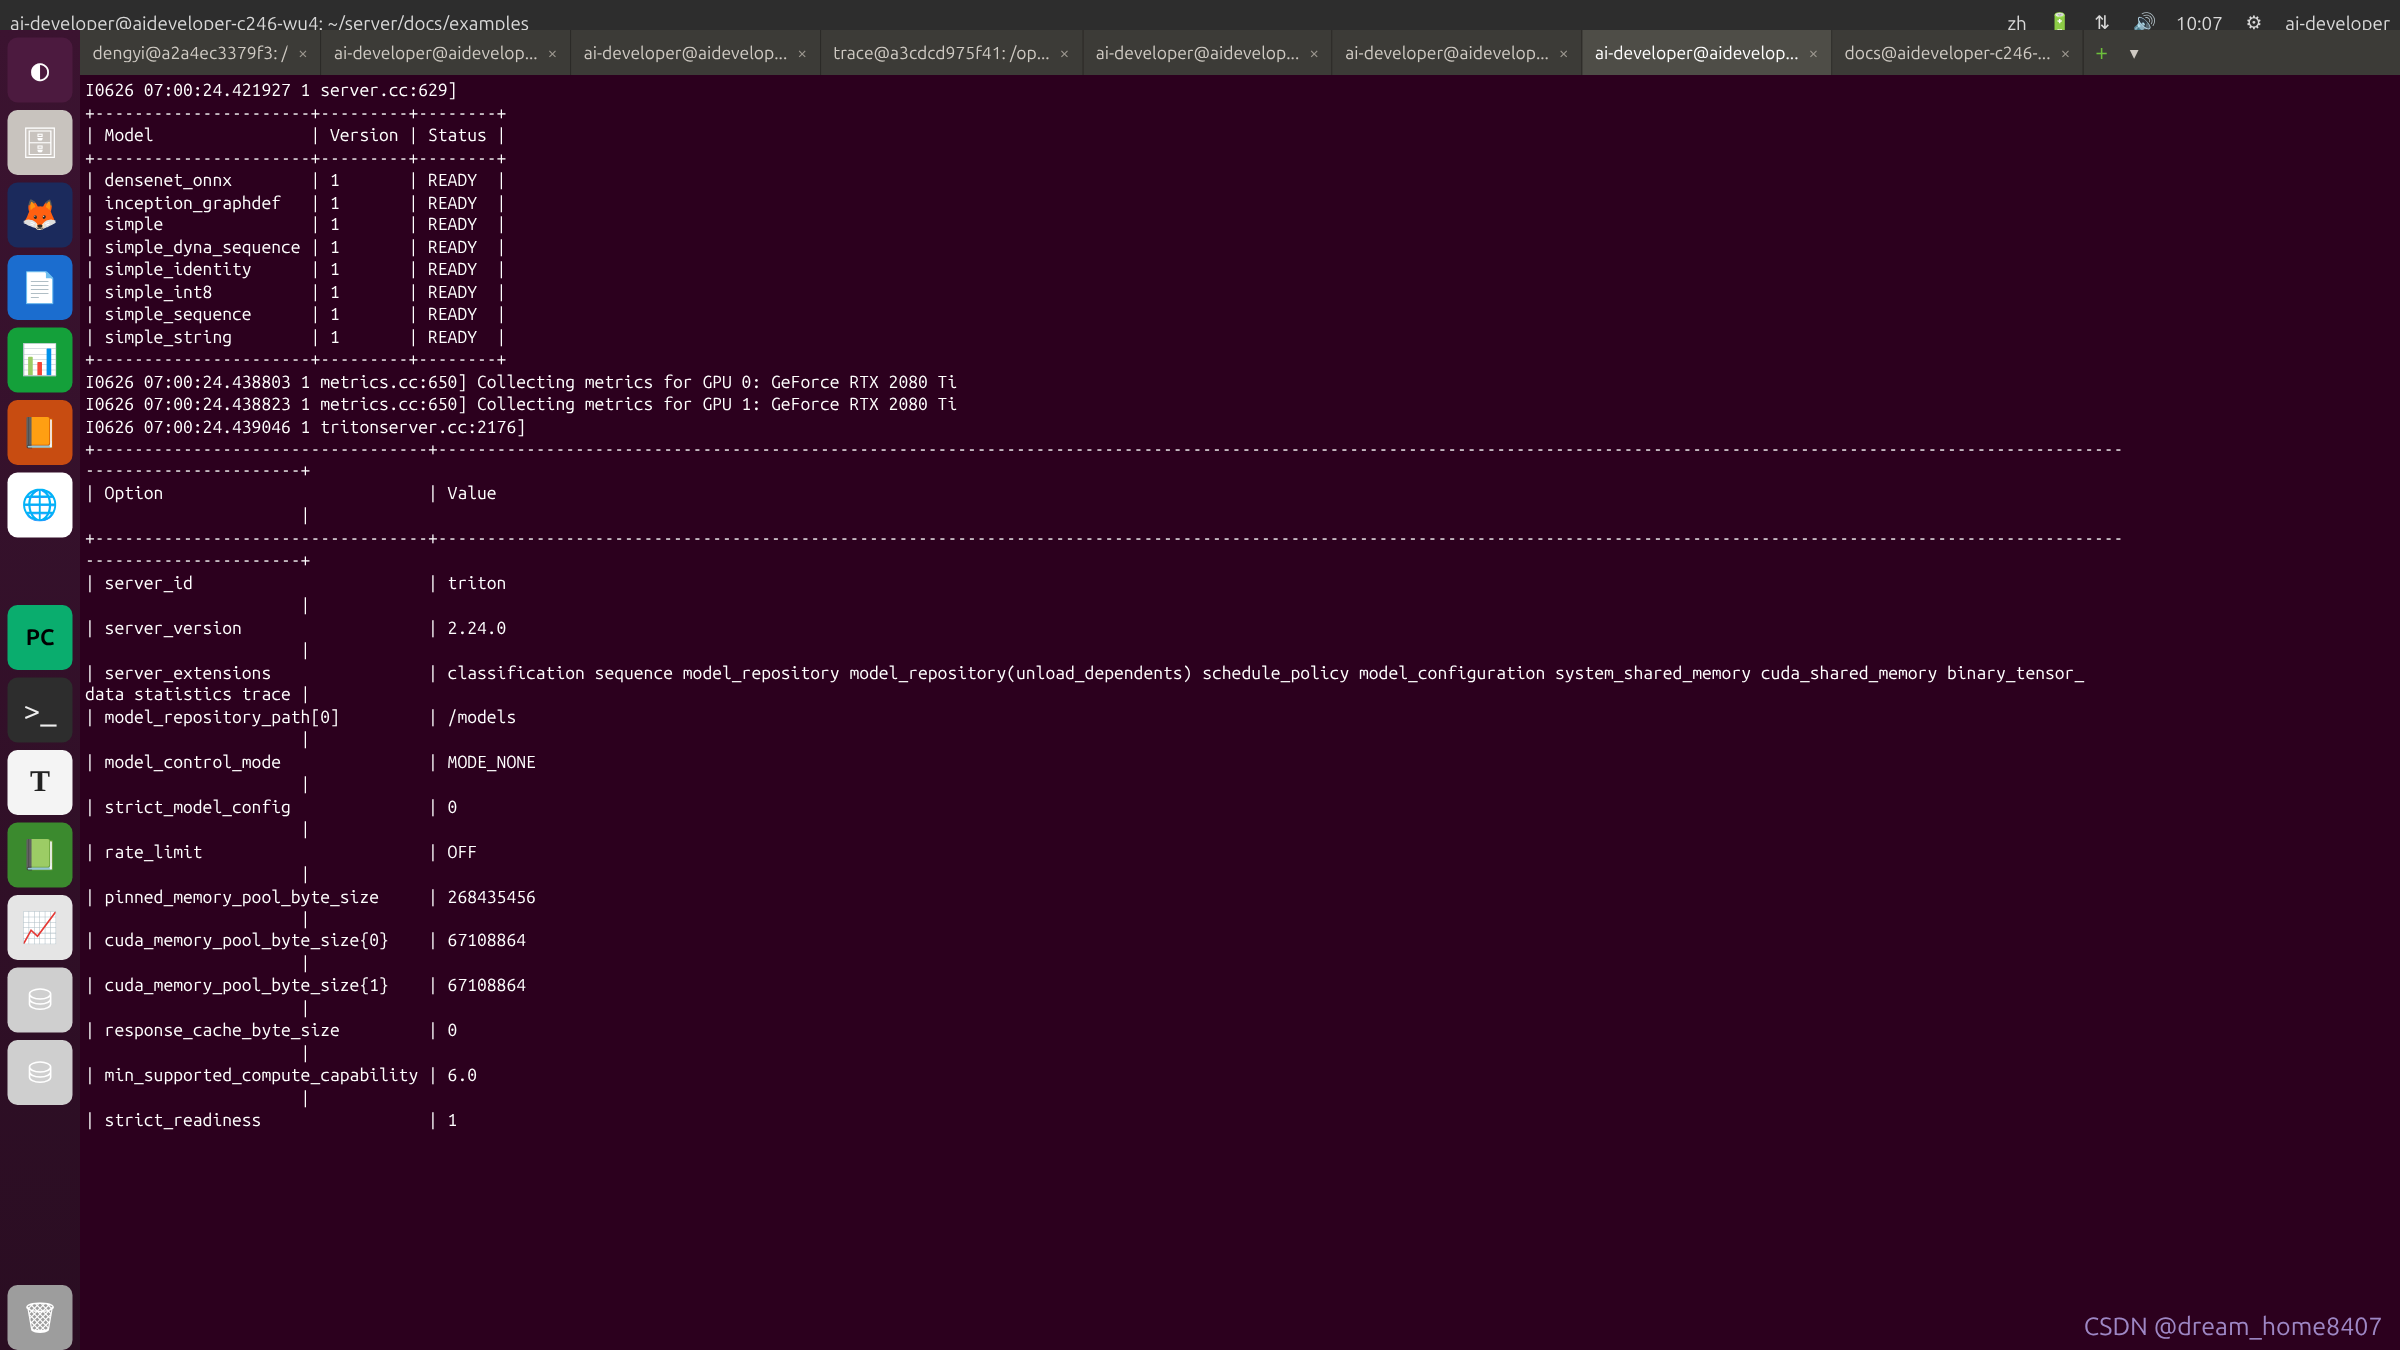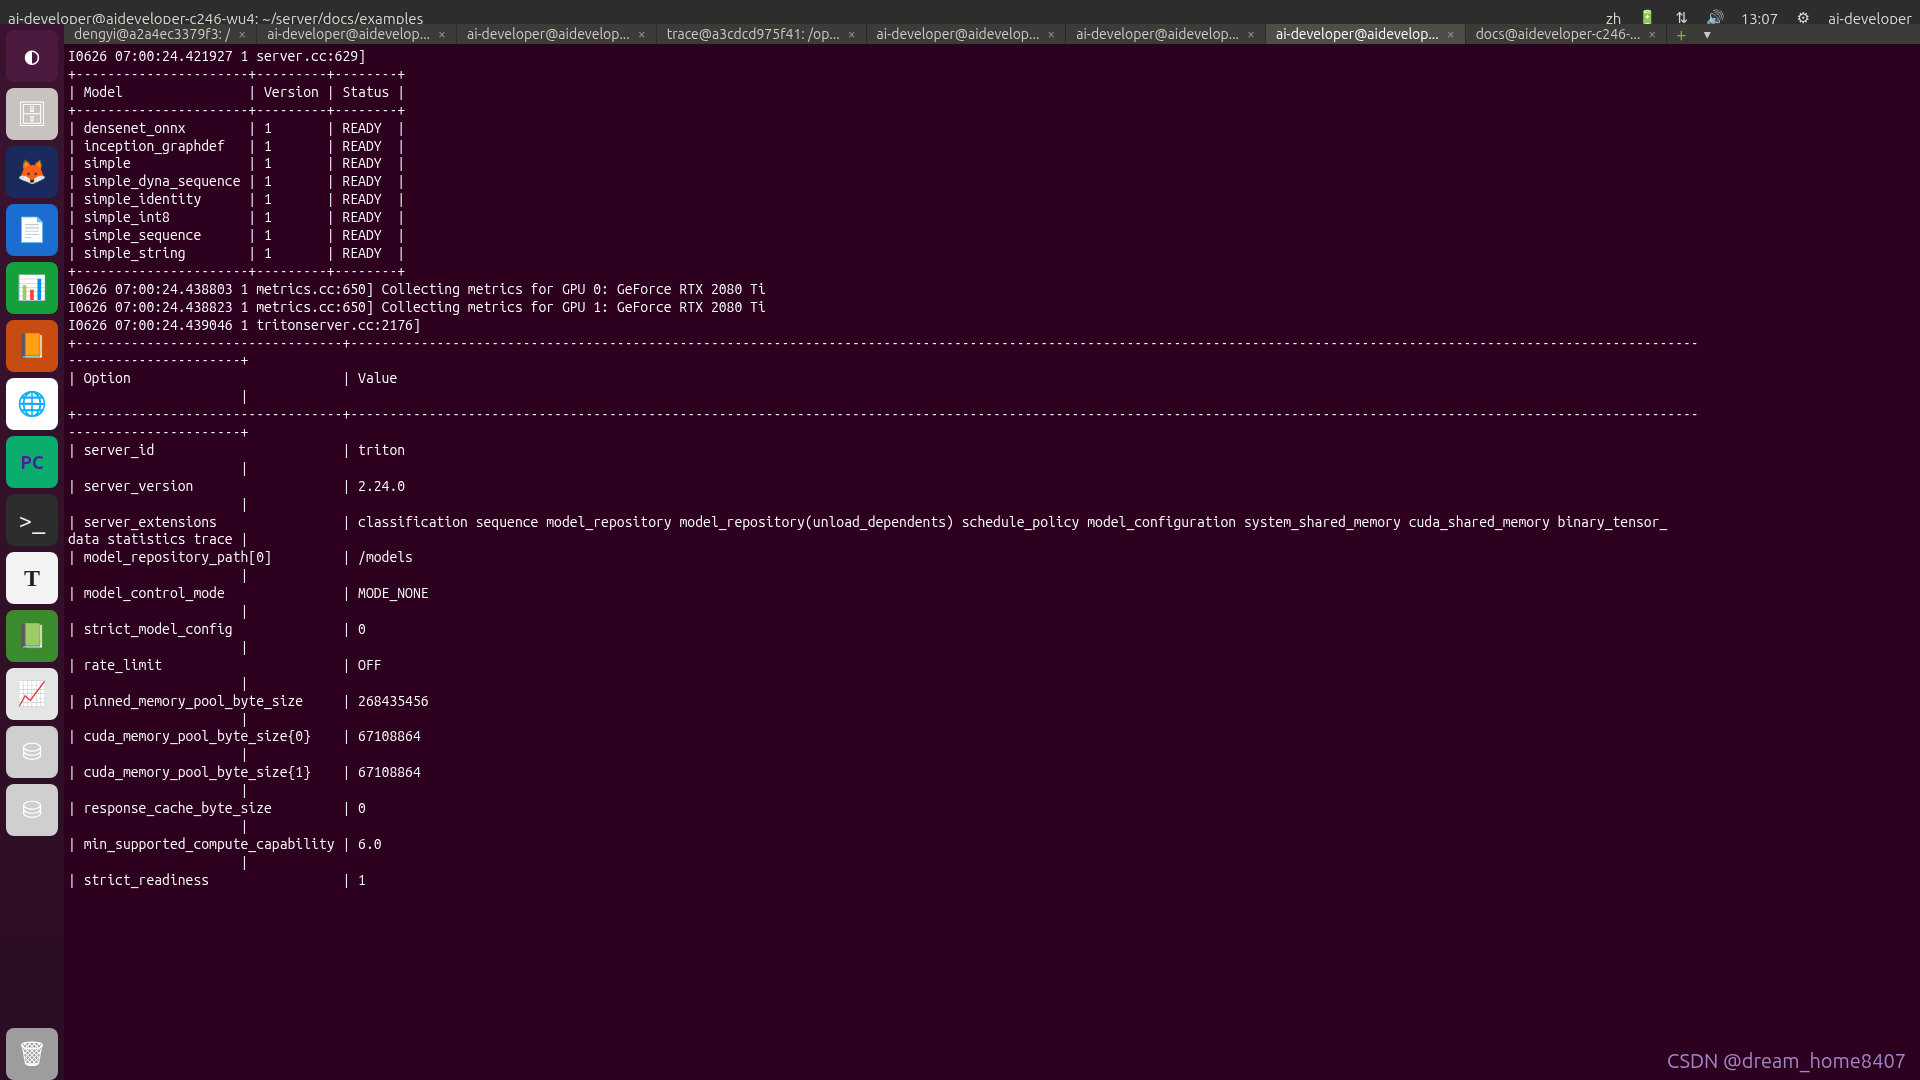--- a/index.html
+++ b/index.html
@@ -44,36 +44,36 @@
   font-size: 24px;
 }
 .launcher-spacer { flex: 1; }
 .li-dash   { background: #4c1a3f; color: #fff; }
 .li-files  { background: #c8c3be; }
 .li-fox    { background: #1b2a5c; }
 .li-write  { background: #1b6dcf; color: #fff; }
 .li-calc   { background: #14a03a; color: #fff; }
 .li-impress{ background: #c84c11; color: #fff; }
 .li-chrome { background: #fff; }
-.li-pycharm{ background: #0aad6e; color: #4c1d95; font-family: Ubuntu, sans-serif; font-weight: bold; font-size: 18px; }
+.li-pycharm{ background: #0aad6e; color: #000000; font-family: Ubuntu, sans-serif; font-weight: bold; font-size: 18px; margin-top: 48px; }
 .li-term   { background: #2d2d2d; color: #eee; }
 .li-text   { background: #f4f4f4; color: #222; font-family: Georgia, serif; font-weight: bold; }
 .li-book   { background: #3b8a2e; }
 .li-graph  { background: #e5e5e5; }
 .li-disk   { background: #cfcfcf; }
 .li-trash  { background: #9d9d9d; }
 .terminal-region {
   position: absolute;
   left: 64px; right: 0; top: 24px; bottom: 0;
   background: #2c001e;
   display: flex;
   flex-direction: column;
 }
 .tabbar {
-  height: 20px;
+  height: 36px;
   background: #3c3b37;
   display: flex;
   align-items: stretch;
   font-family: Ubuntu, sans-serif;
   font-size: 14px;
 }
 .tab {
   display: flex;
   align-items: center;
   gap: 8px;
@@ -113,21 +113,21 @@
 </head>
 <body>
 
 <div class="topbar">
   <div class="topbar-title">ai-developer@aideveloper-c246-wu4: ~/server/docs/examples</div>
   <div class="topbar-right">
     <span class="topbar-icon">zh</span>
     <span class="topbar-icon">🔋</span>
     <span class="topbar-icon">⇅</span>
     <span class="topbar-icon">🔊</span>
-    <span>13:07</span>
+    <span>10:07</span>
     <span class="topbar-icon">⚙</span>
     <span>ai-developer</span>
   </div>
 </div>
 
 <div class="launcher" id="launcher">
     <div class="launcher-item li-dash">◐</div>
     <div class="launcher-item li-files">🗄</div>
     <div class="launcher-item li-fox">🦊</div>
     <div class="launcher-item li-write">📄</div>

